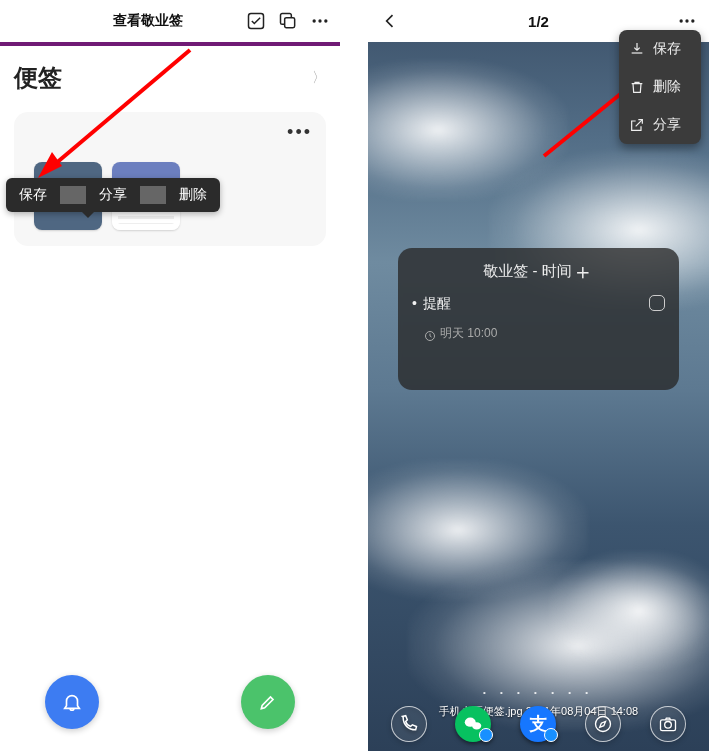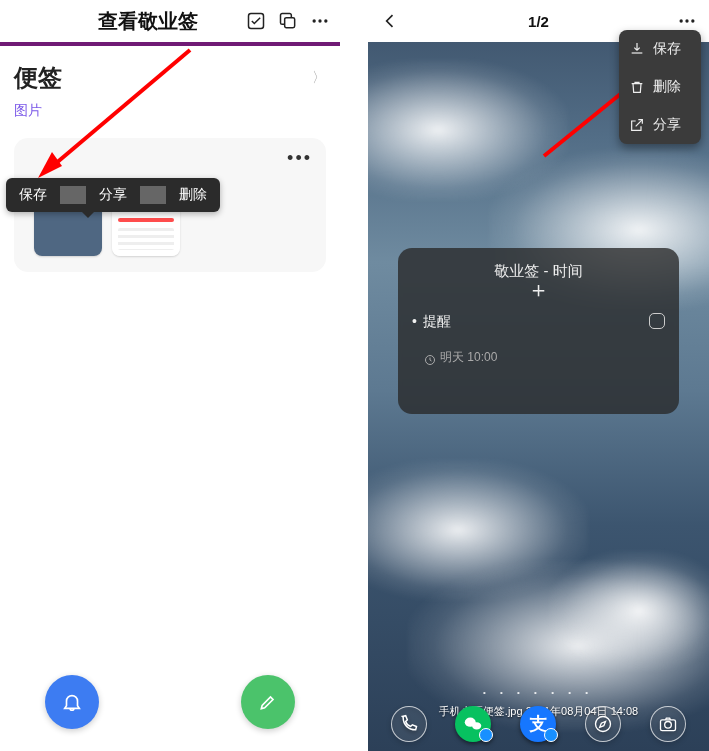--- a/index.html
+++ b/index.html
@@ -11,21 +11,21 @@
       display: flex;
       position: relative;
       overflow: hidden;
     }
     .panel { height: 100%; position: relative; }
     .left { width: 354px; background: #fff; display: flex; flex-direction: column; }
     .right { width: 355px; background: linear-gradient(180deg, #3b5068 0%, #526d86 18%, #6f8ba0 35%, #5d7991 52%, #3c556f 70%, #2c4058 100%); position: relative; overflow: hidden; margin-left: 28px; }
 
     
     .hdr { height: 42px; display: flex; align-items: center; justify-content: space-between; padding: 0 10px; }
-    .hdr-mid { font-size: 20px; font-weight: 600; color: #111; }
+    .hdr-mid { font-size: 14px; font-weight: 600; color: #111; }
     .hdr-icons { display: flex; gap: 12px; align-items: center; }
     .icon-btn { width: 20px; height: 20px; display: flex; align-items: center; justify-content: center; cursor: pointer; color: #222; }
     .icon-svg { width: 20px; height: 20px; }
 
     
     .note-sec { padding: 16px 14px 0 14px; border-top: 4px solid #701a75; position: relative; }
     .note-title-row { display: flex; align-items: center; justify-content: space-between; }
     .note-title { font-size: 24px; font-weight: 700; color: #222; }
     .chev { color: #aaa; font-size: 14px; }
     .note-sub { color: #7a57e8; font-size: 14px; margin-top: 8px; }
@@ -76,24 +76,24 @@
     }
     .dd-item { display: flex; align-items: center; gap: 8px; color: #eee; font-size: 14px; padding: 10px 10px; cursor: pointer; }
     .dd-ico { width: 16px; height: 16px; }
 
     
     .widget {
       position: absolute; left: 30px; right: 30px; top: 248px;
       background: rgba(40,40,40,0.78); border-radius: 14px; color: #eee;
       padding: 14px 14px 48px; backdrop-filter: blur(2px);
     }
-    .widget-head { display: flex; justify-content: center; align-items: center; font-size: 15px; margin-bottom: 14px; flex-direction: column; }
+    .widget-head { display: flex; justify-content: center; align-items: center; font-size: 15px; margin-bottom: 14px; }
     .widget-add { font-size: 22px; line-height: 18px; cursor: pointer; }
     .reminder-row { display: flex; justify-content: space-between; align-items: flex-start; }
-    .reminder-left { display: flex; flex-direction: column; gap: 18px; }
+    .reminder-left { display: flex; flex-direction: column; gap: 12px; }
     .reminder-title { font-size: 14px; color: #f1f1f1; }
     .reminder-title::before { content: "•"; margin-right: 6px; }
     .reminder-sub { display: flex; align-items: flex-end; gap: 4px; font-size: 12px; color: #aaa; padding-left: 12px; }
     .chk { width: 16px; height: 16px; border: 1.5px solid #ccc; border-radius: 5px; }
 
     
     .dock {
       position: absolute; bottom: 0; left: 0; right: 0; height: 54px;
       display: flex; align-items: center; justify-content: space-around;
       padding: 0 8px;
@@ -145,21 +145,20 @@
           </svg>
       </span>
     </span>
   </div>
 
   <div class="note-sec">
     <div class="note-title-row">
       <span class="note-title">便签</span>
       <span class="chev">〉</span>
     </div>
-    <div class="note-sub">图片</div>
   </div>
 
   <div class="attach-card">
     <span class="attach-more">•••</span>
     <div class="thumbs">
       <div class="thumb"></div>
       <div class="thumb thumb2"></div>
     </div>
   </div>
 

